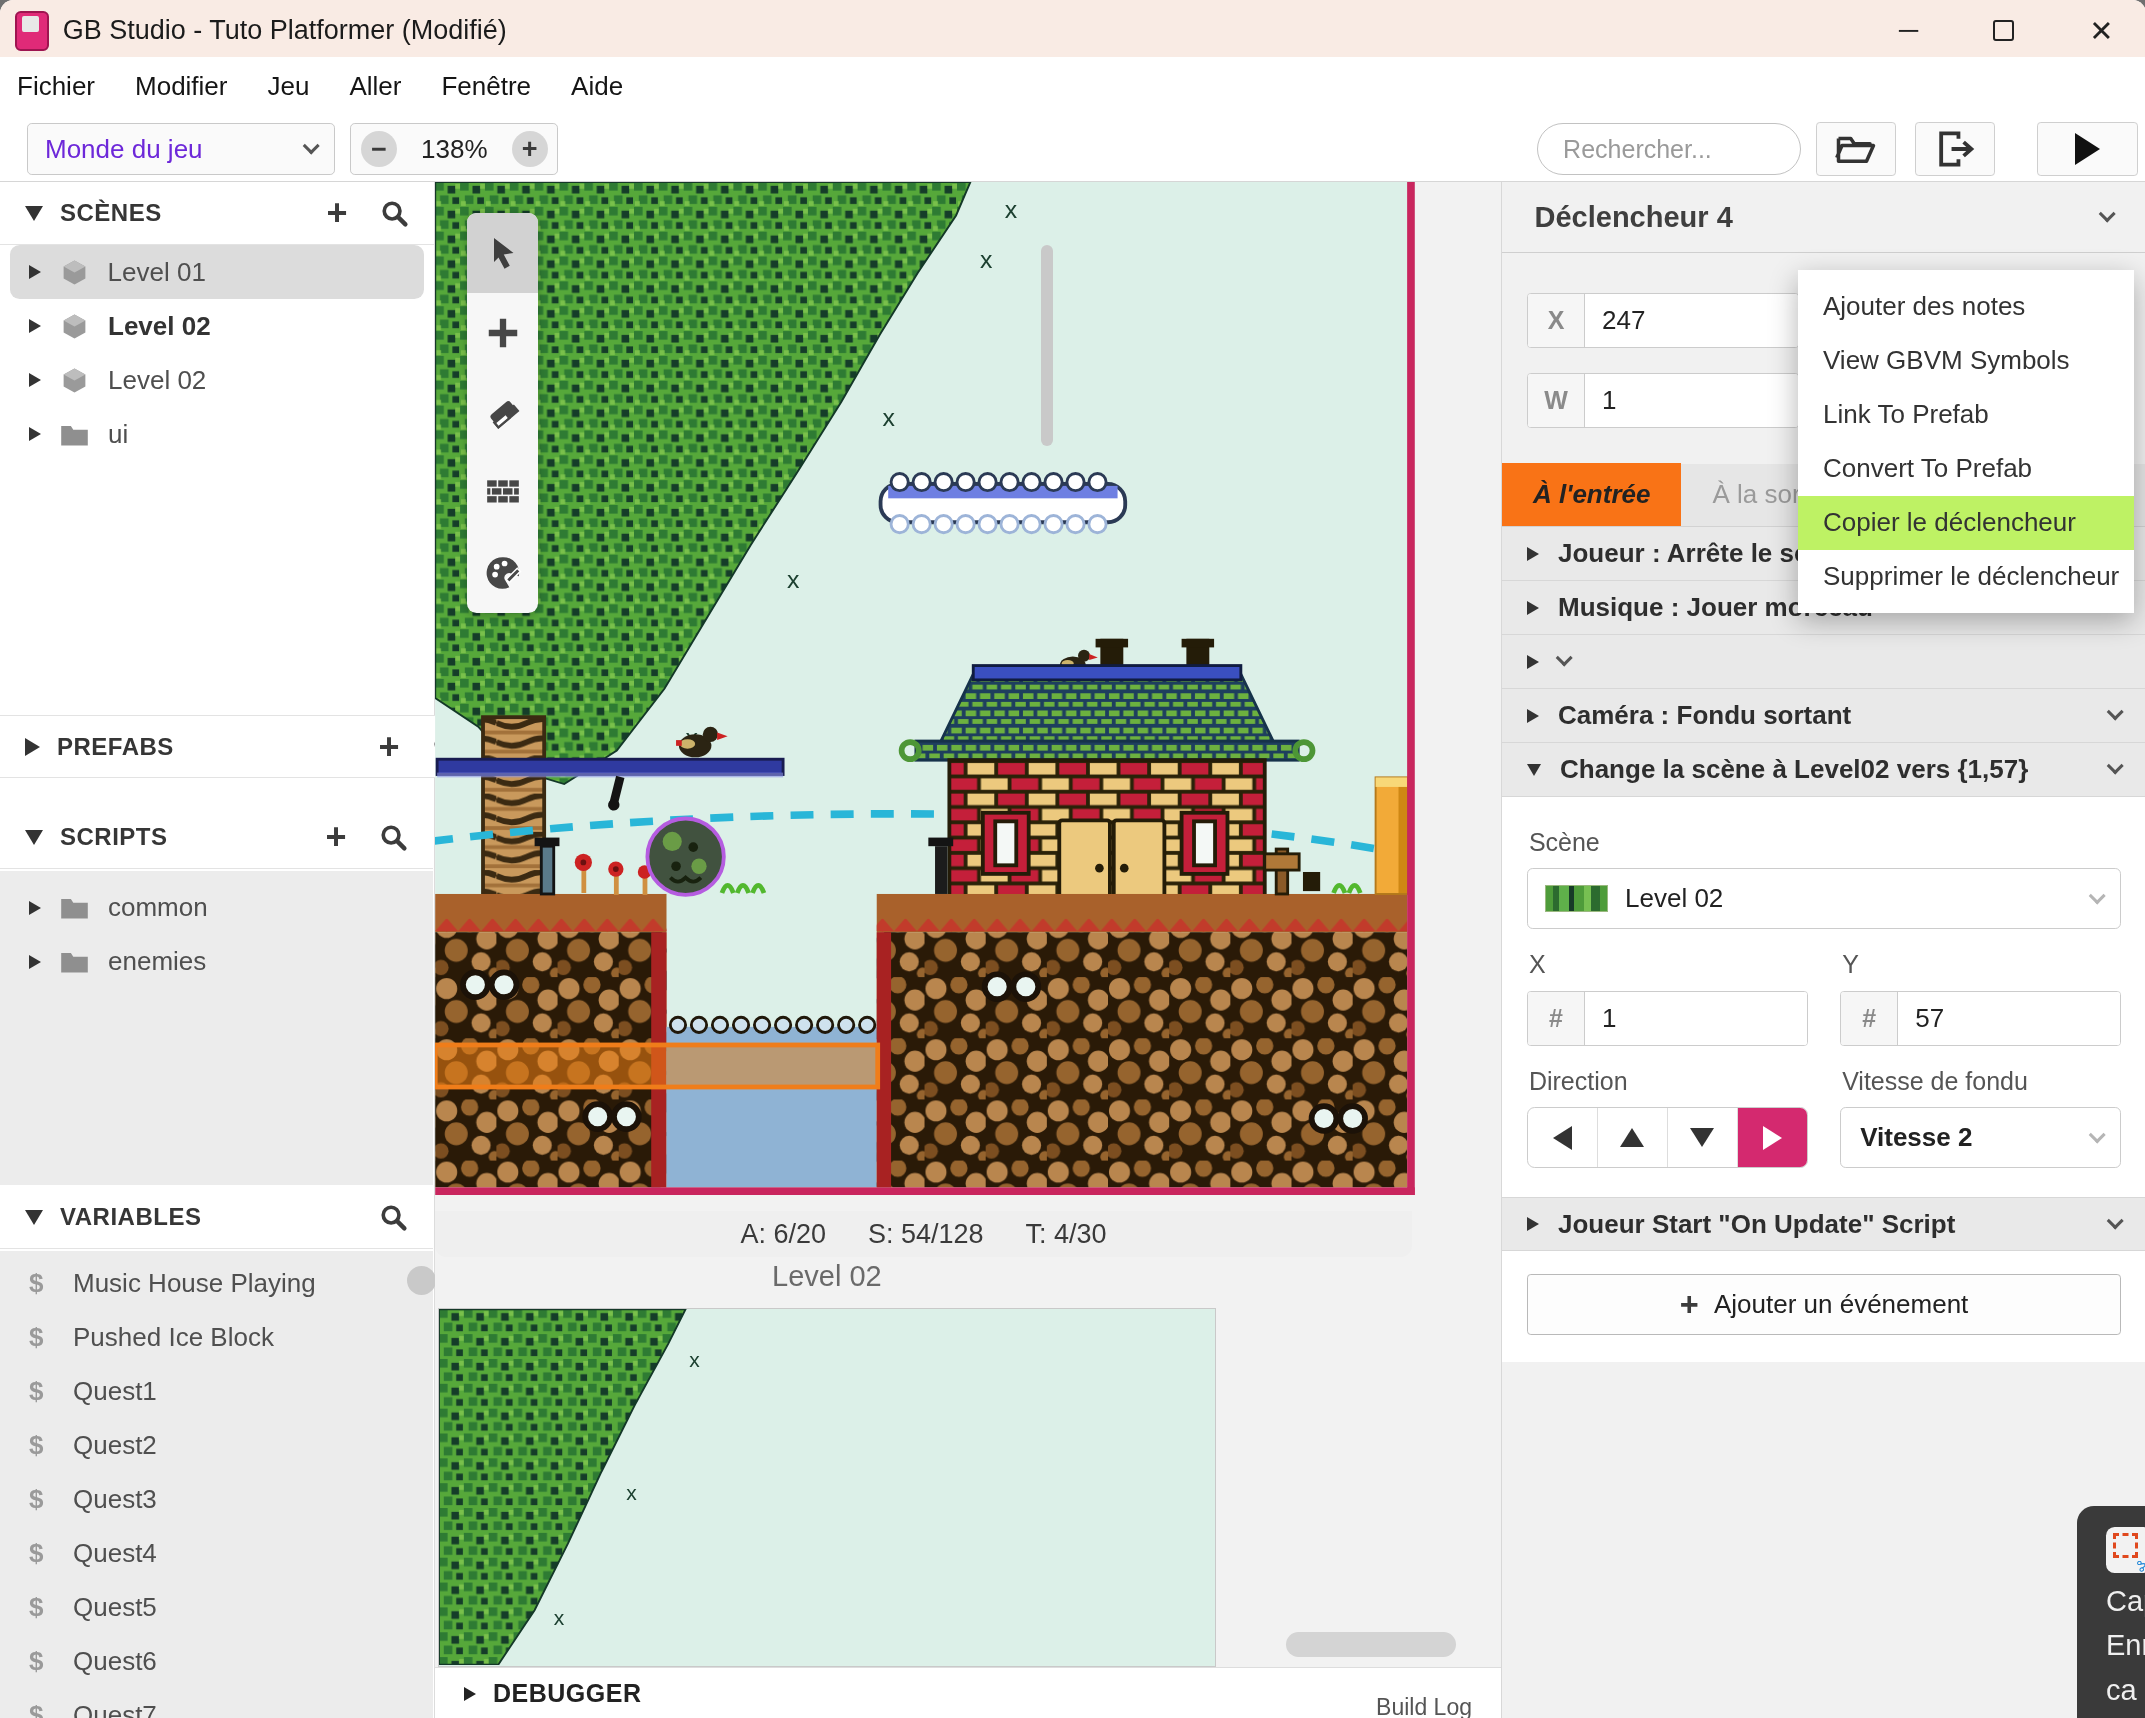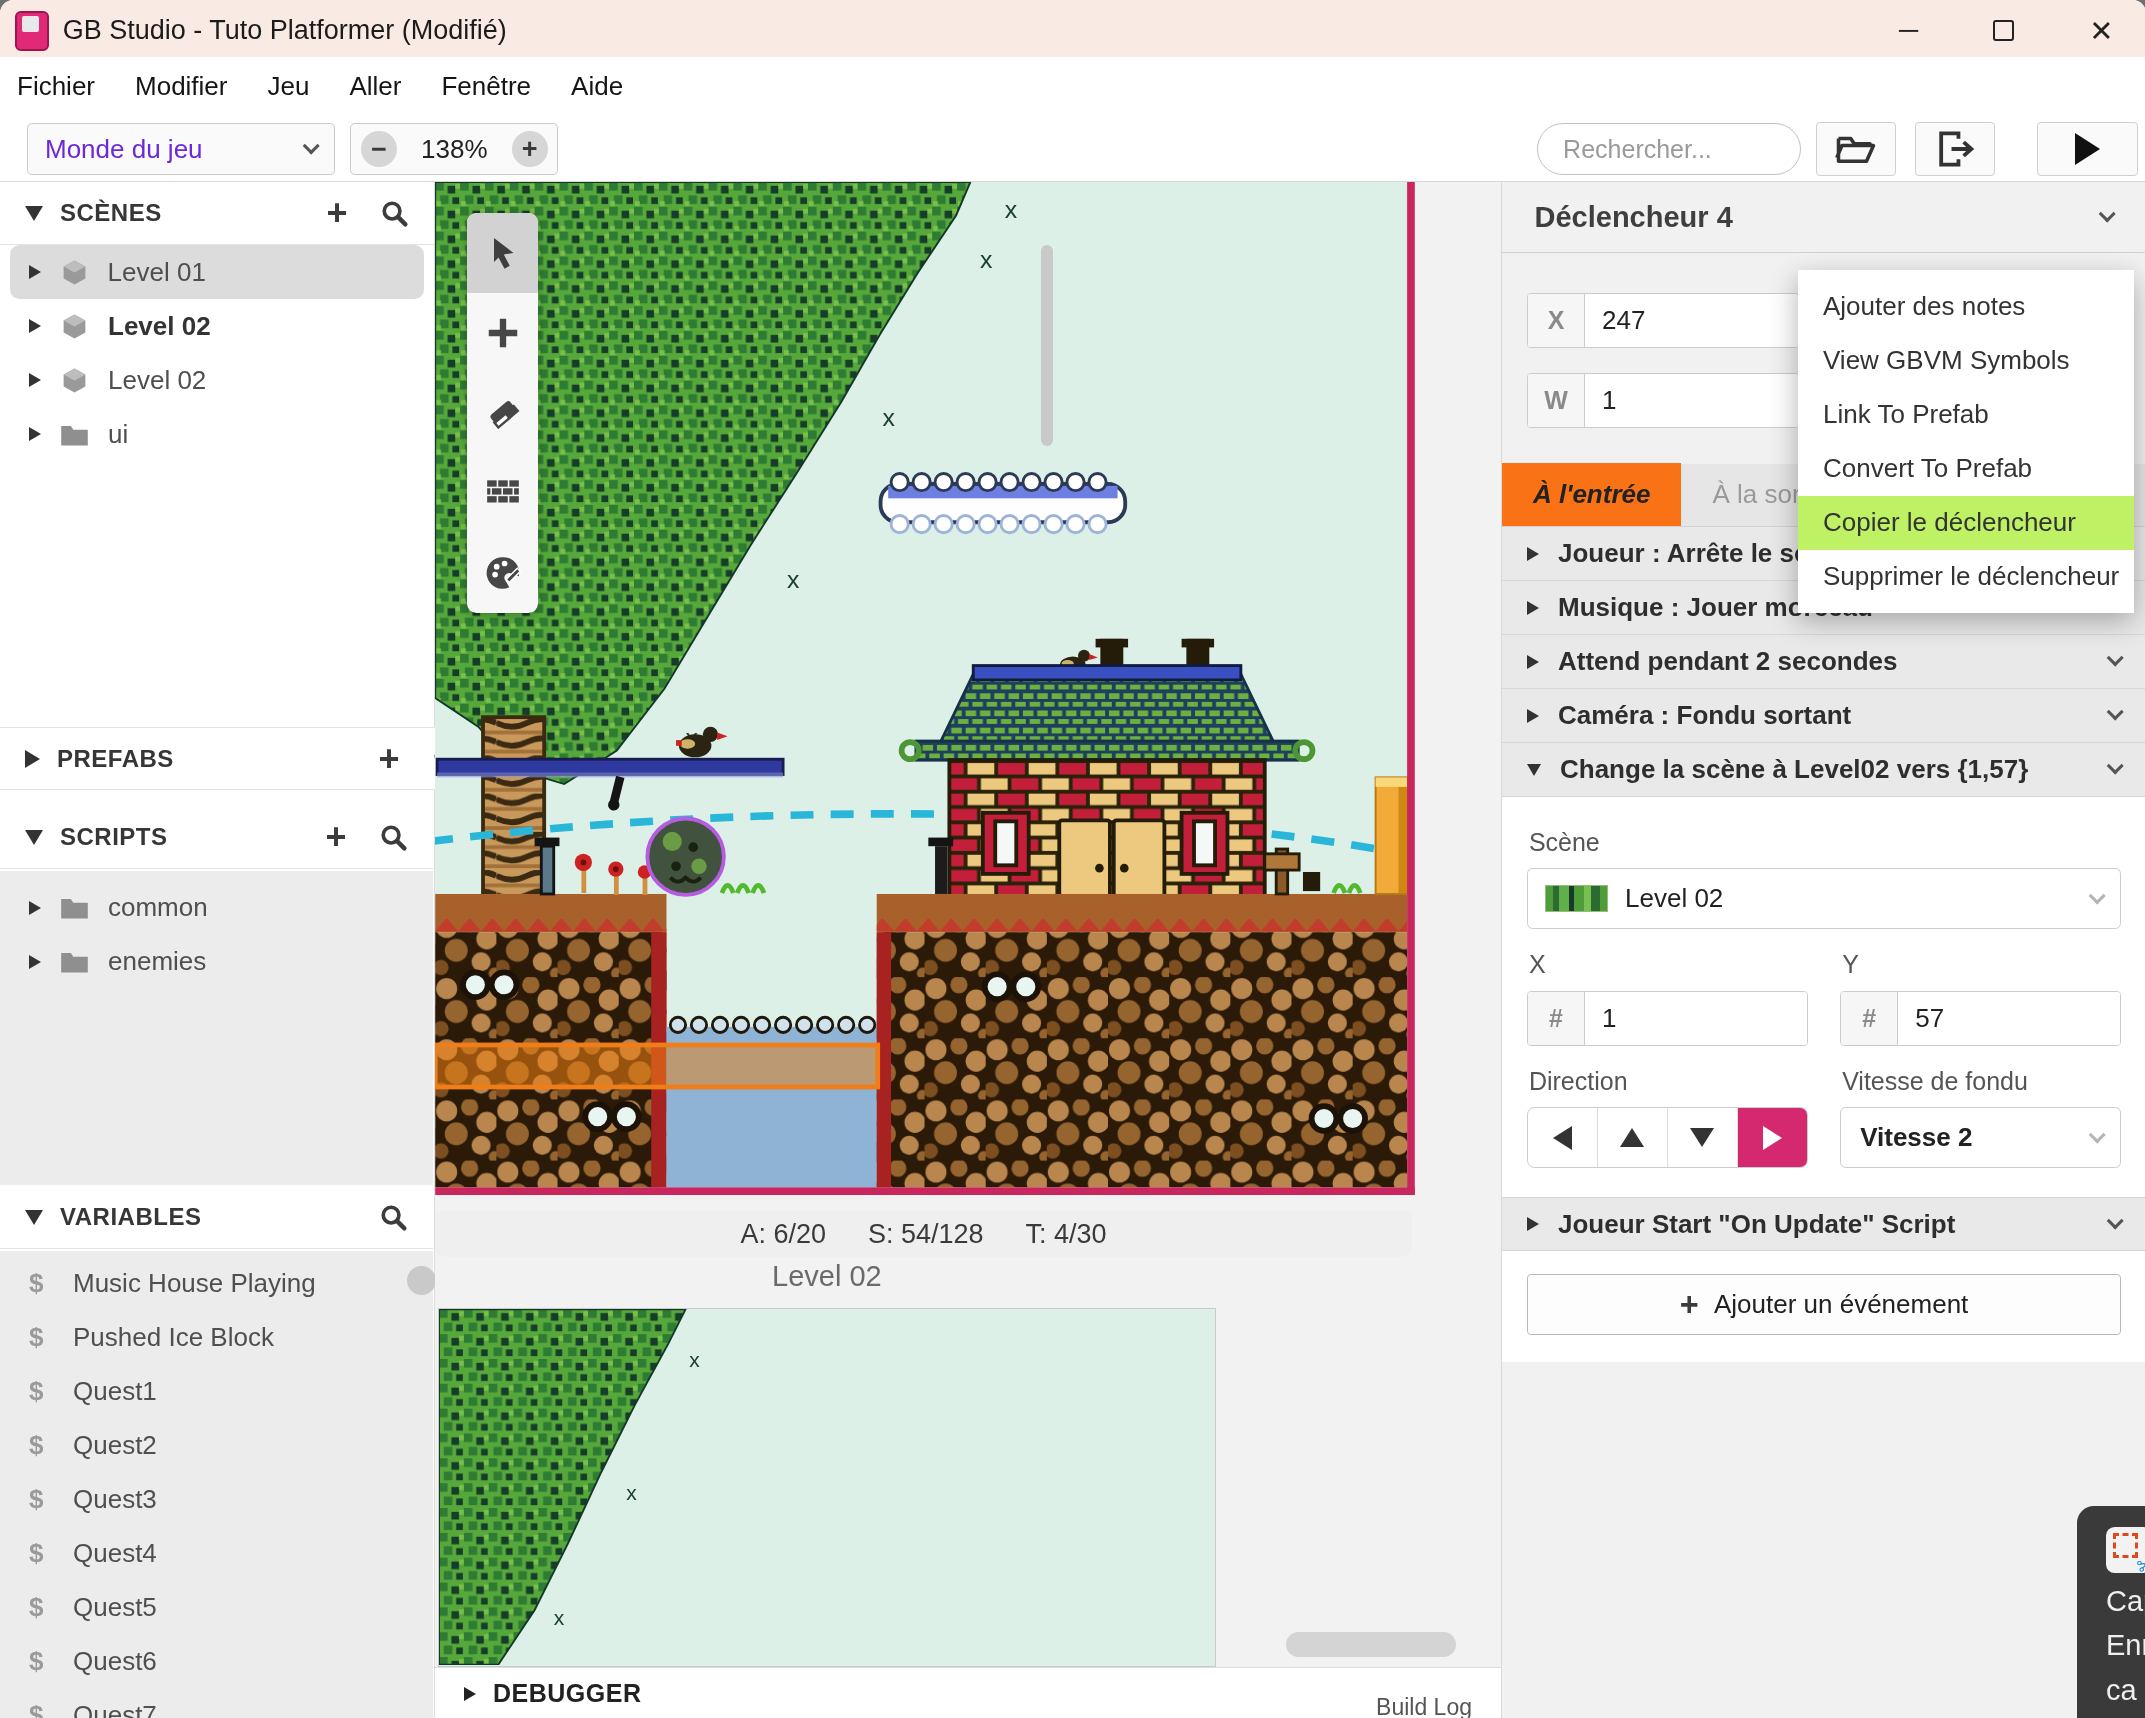--- a/index.html
+++ b/index.html
@@ -203,21 +203,21 @@
       <span>Level 02</span>
     </div>
     <div class="sb-item">
       <div class="tri-r sm"></div>
       <svg width="29" height="25" viewBox="0 0 24 20">
           <path d="M1 3 h8 l2 3 h12 v13 H1 Z" fill="#8f8f8f"></path>
         </svg>
       <span>ui</span>
     </div>
 
-    <div class="sb-header abs" style="left:0;top:545px;width:486px;border-top:1.9px solid #e3e3e3;">
+    <div class="sb-header abs" style="left:0;top:533px;width:486px;border-top:1.9px solid #e3e3e3;">
       <div class="tri-r"></div>
       <div class="title">PREFABS</div>
       <div class="spacer"></div>
       <div class="plus-glyph">+</div>
       <svg width="29" height="29" viewBox="0 0 24 24">
         <circle cx="10" cy="10" r="6.5" fill="none" stroke="#3c3c3c" stroke-width="3"></circle>
         <line x1="15" y1="15" x2="21" y2="21" stroke="#3c3c3c" stroke-width="3.6" stroke-linecap="round"></line>
       </svg>
     </div>
 
@@ -656,21 +656,20 @@
       <div class="lbl">Joueur : Arrête le scrip</div>
       <div class="chev"></div>
     </div>
     <div class="ev-row">
       <div class="tri-r sm"></div>
       <div class="lbl">Musique : Jouer morceau</div>
       <div class="chev"></div>
     </div>
     <div class="ev-row">
       <div class="tri-r sm"></div>
-      <div class="lbl">Attend pendant 2 secondes</div>
       <div class="chev"></div>
     </div>
     <div class="ev-row">
       <div class="tri-r sm"></div>
       <div class="lbl">Caméra : Fondu sortant</div>
       <div class="chev"></div>
     </div>
     <div class="ev-row">
       <div class="tri-d" style="border-top-width:12.4px;border-left-width:7.6px;border-right-width:7.6px;"></div>
       <div class="lbl">Change la scène à Level02 vers {1,57}</div>

